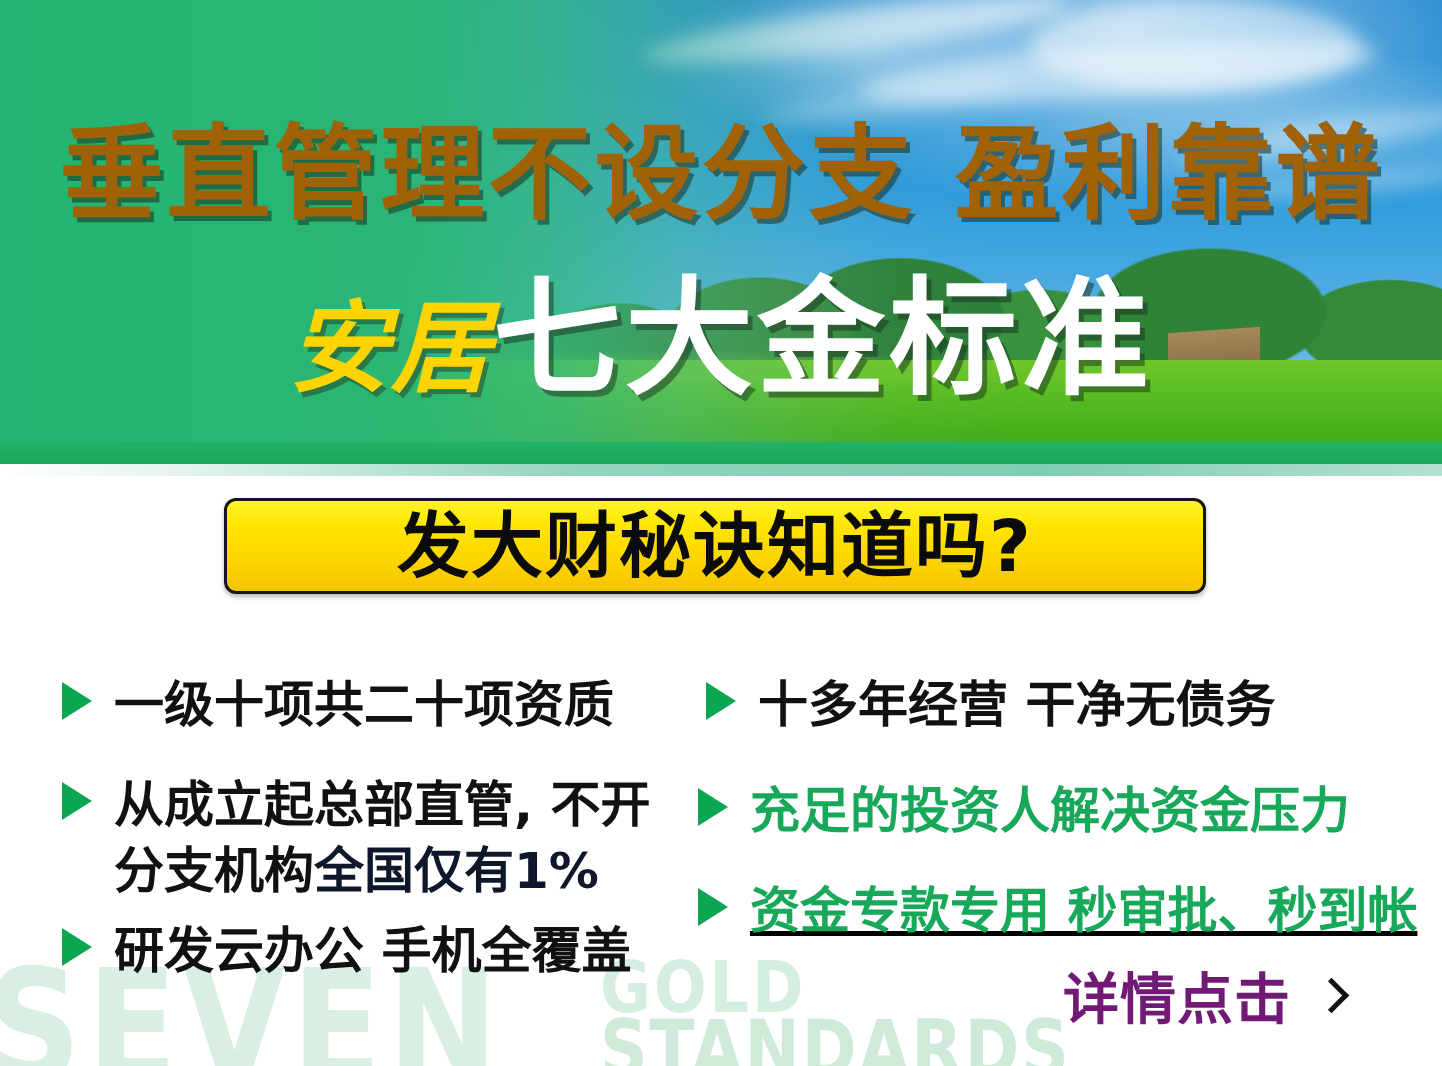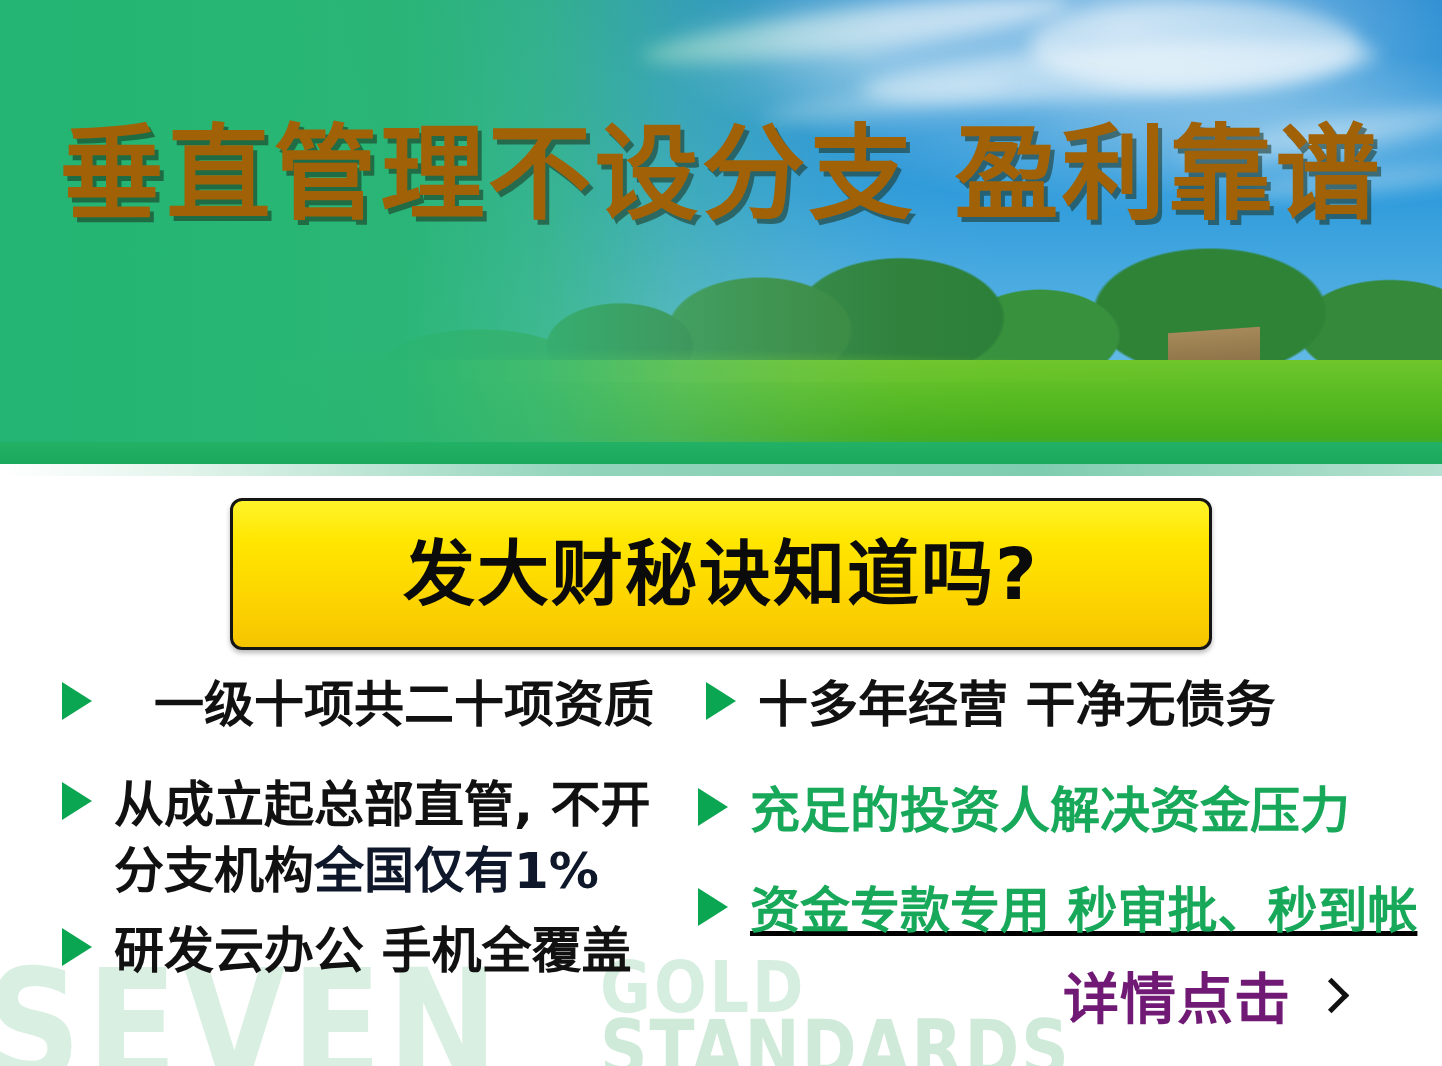--- a/index.html
+++ b/index.html
@@ -155,22 +155,22 @@
     font-size: 128px;
     font-weight: 700;
     color: #ffffff;
     letter-spacing: 4px;
     text-shadow: 5px 6px 0 rgba(25,48,30,0.5);
   }
 
   
   .yellow-box {
     position: absolute;
-    left: 230px; top: 498px;
-    width: 982px; height: 152px;
+    left: 224px; top: 498px;
+    width: 982px; height: 96px;
     box-sizing: border-box;
     border: 3px solid #151515;
     border-radius: 12px;
     background: linear-gradient(180deg, #fff32a 0%, #ffe600 28%, #fdd400 68%, #f5c400 100%);
     box-shadow: 0 3px 5px rgba(0,0,0,0.28);
     display: flex;
     align-items: center;
     justify-content: center;
   }
   .yellow-box-text {
@@ -259,21 +259,21 @@
     font-weight: 700;
     color: #111111;
     line-height: 1.32;
     white-space: nowrap;
     letter-spacing: 0px;
   }
   .btxt.green { color: #17a85a; text-align: right; }
   .hi-green { color: #0f172a; }
 
   
-  .lb1 { top: 12px;  left: 0; gap: 40px; }
+  .lb1 { top: 12px;  left: 0; }
   .lb2 { top: 112px; left: 0; }
   .lb3 { top: 258px; left: 0; }
   
   .rb1 { top: 12px;  left: 0; padding-left: 8px; }
   .rb2 { top: 118px; left: 0; }
   .rb3 { top: 218px; left: 0; text-decoration: underline; }
 
   
   .cta {
     position: absolute;
@@ -318,20 +318,23 @@
     <div class="cloud c6"></div>
   </div>
   <div class="treeline"></div>
   <div class="cottage"></div>
   <div class="grass"></div>
   <div class="hero-veil"></div>
   <div class="hero-bottom-bar"></div>
 
   <div class="headline-1">垂直管理不设分支 盈利靠谱</div>
 
+  <div class="headline-2">
+    <span class="hl2-brand">安居</span><span class="hl2-main">七大金标准</span>
+  </div>
 </div>
 <div class="hero-fade"></div>
 
 <div class="yellow-box">
   <div class="yellow-box-text">发大财秘诀知道吗?</div>
 </div>
 
 <div class="watermark">
   <div class="wm-seven">SEVEN</div>
   <div class="wm-gold">GOLD</div>

